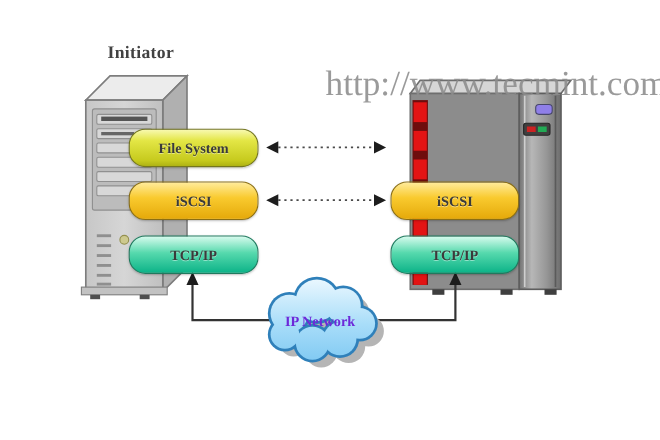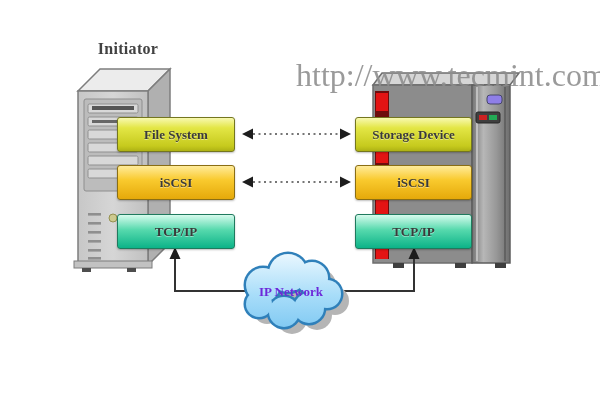--- a/index.html
+++ b/index.html
@@ -6,21 +6,21 @@
   .stage{
     position:relative;width:600px;height:400px;background:#ffffff;overflow:hidden;
     font-family:Liberation Serif, serif;
     margin-top:13px;
   }
   .abs{position:absolute;}
   .device-label{
     font-size:16px;font-weight:600;color:#424242;text-align:center;letter-spacing:.3px;
   }
   .layer-box{
-    position:absolute;height:33px;border-radius:3px;border:1px solid #60613a;
+    position:absolute;height:33px;border-radius:15px;border:1px solid #60613a;
     display:flex;align-items:center;justify-content:center;
     box-shadow:0 1px 2px rgba(0,0,0,.25);
   }
   .layer-box span{
     font-size:13px;font-weight:bold;color:#3a3a3a;
     text-shadow:0 1px 0 rgba(255,255,255,.45);
   }
   .box-green{background:linear-gradient(180deg,#f8f9b0 0%,#e3e645 30%,#c6ca1d 85%,#aeb214 100%);border-color:#74761f;}
   .box-gold{background:linear-gradient(180deg,#ffeb9a 0%,#f9ca2e 42%,#e5a90a 100%);border-color:#8a6e14;}
   .box-teal{background:linear-gradient(180deg,#d6fbed 0%,#56d9ad 45%,#0cb388 100%);border-color:#1f7a5e;}
@@ -169,23 +169,20 @@
   <div class="layer-box box-green" style="left:117px;top:104px;width:116px;">
     <span>File System</span>
   </div>
   <div class="layer-box box-gold" style="left:117px;top:152px;width:116px;">
     <span>iSCSI</span>
   </div>
   <div class="layer-box box-teal" style="left:117px;top:201px;width:116px;">
     <span>TCP/IP</span>
   </div>
 
-  <div class="layer-box box-green" style="left:355px;top:104px;width:115px;">
-    <span>Storage Device</span>
-  </div>
   <div class="layer-box box-gold" style="left:355px;top:152px;width:115px;">
     <span>iSCSI</span>
   </div>
   <div class="layer-box box-teal" style="left:355px;top:201px;width:115px;">
     <span>TCP/IP</span>
   </div>
 
   <div class="abs cloud-label" style="left:241px;top:271px;width:100px;">IP Network</div>
 
   <div class="abs watermark" style="left:296px;top:44px;">http://www.tecmint.com</div>

